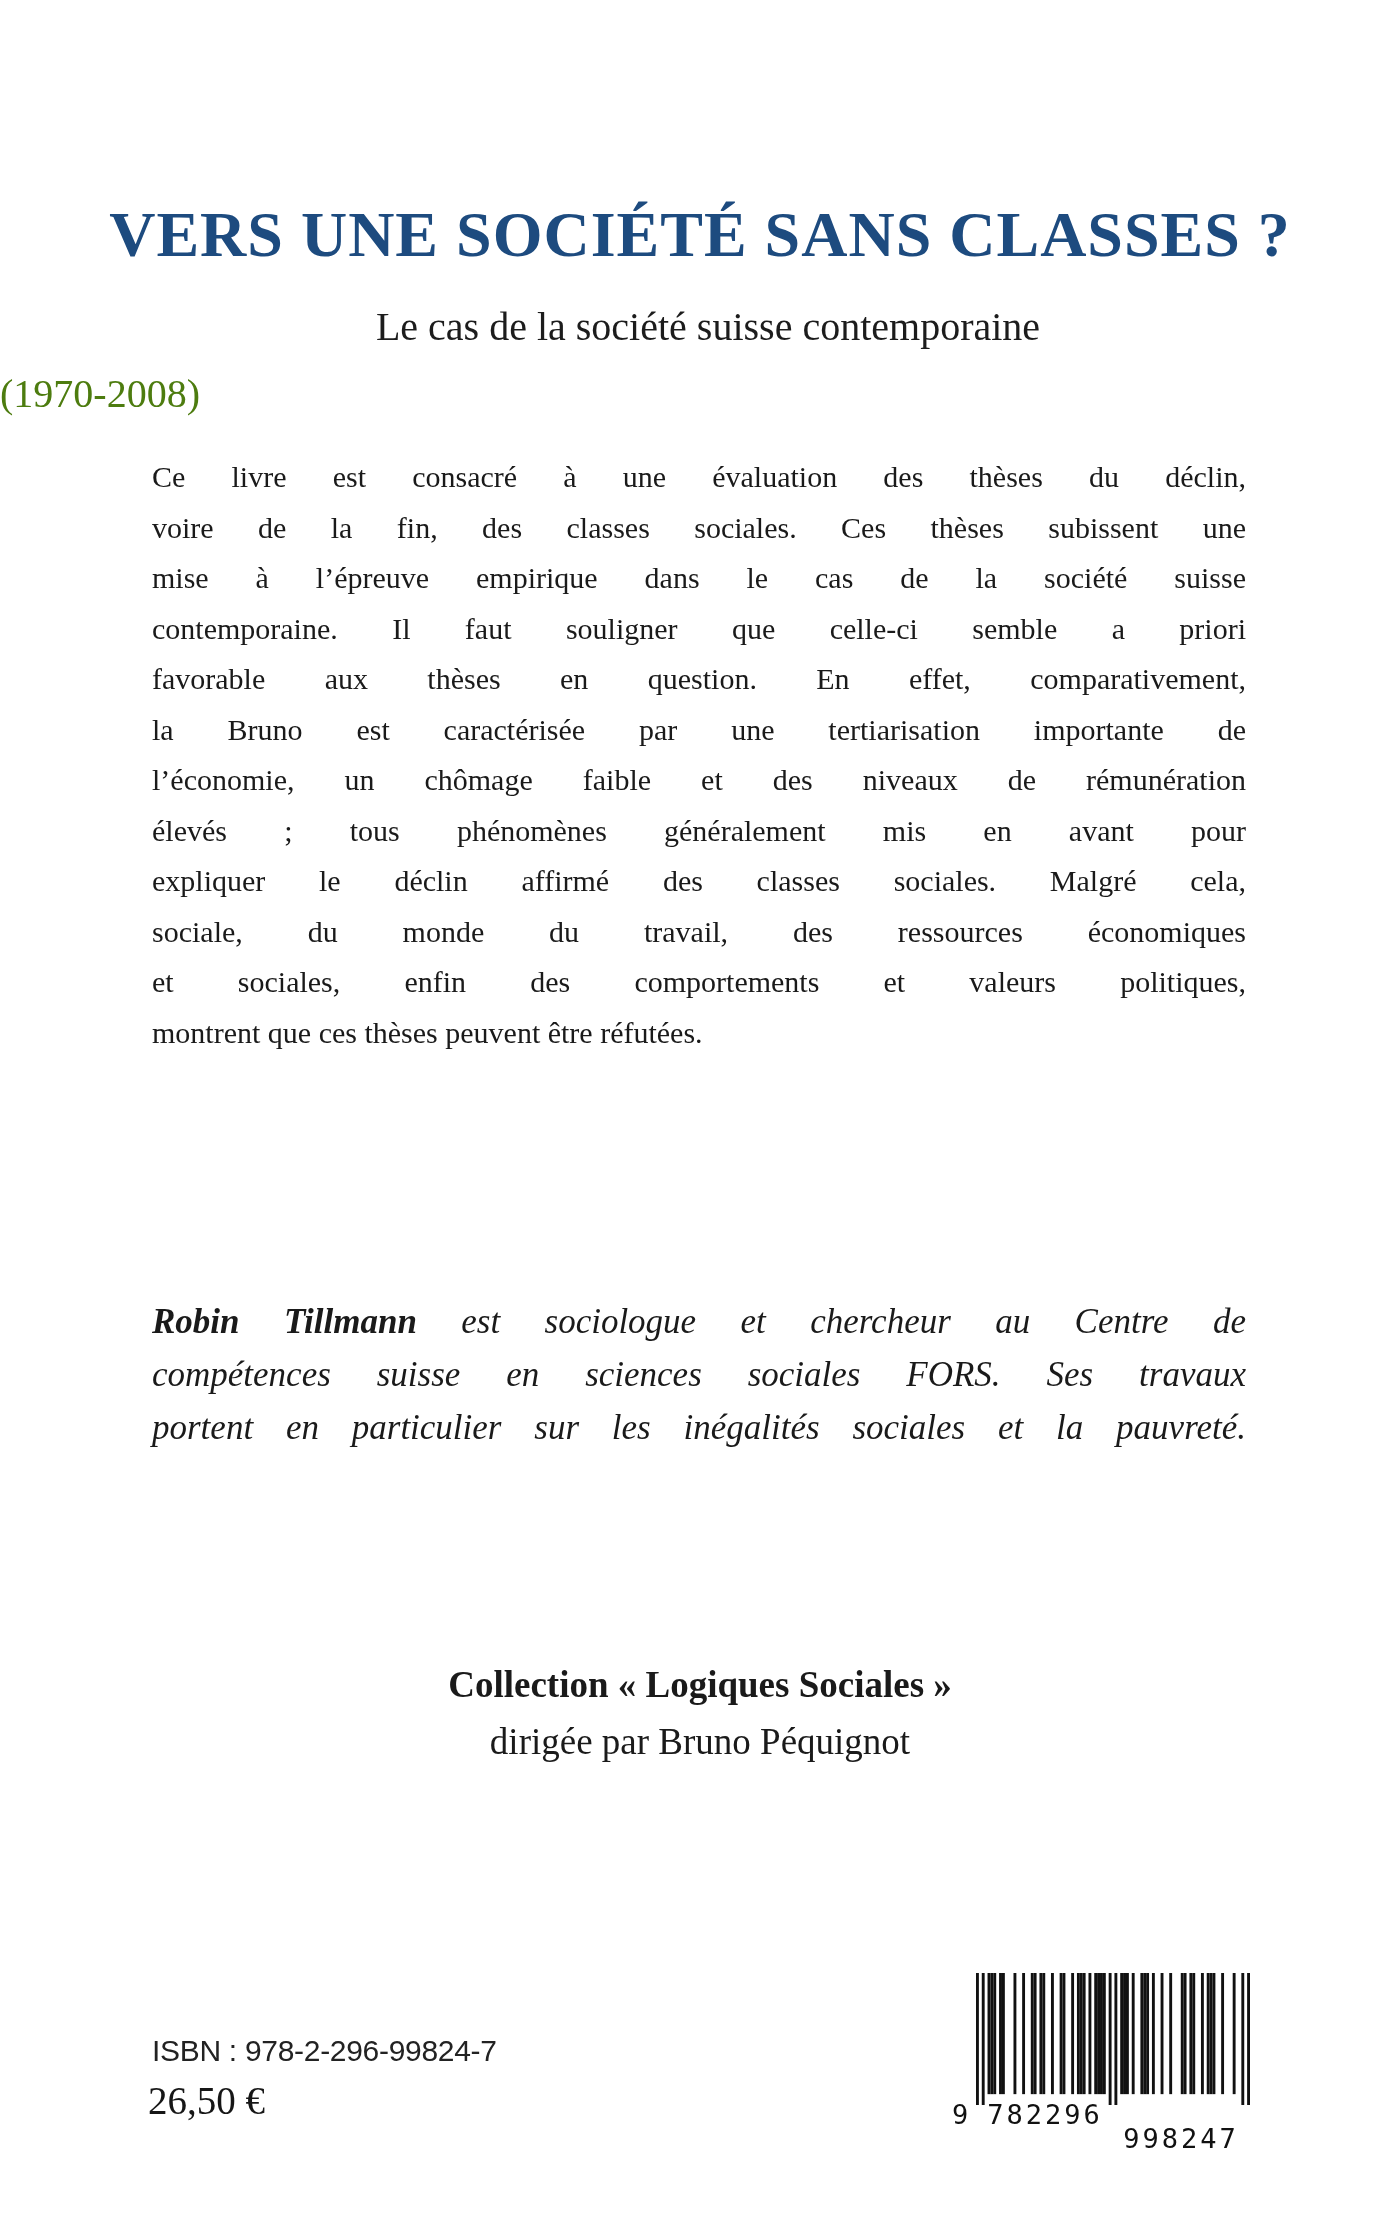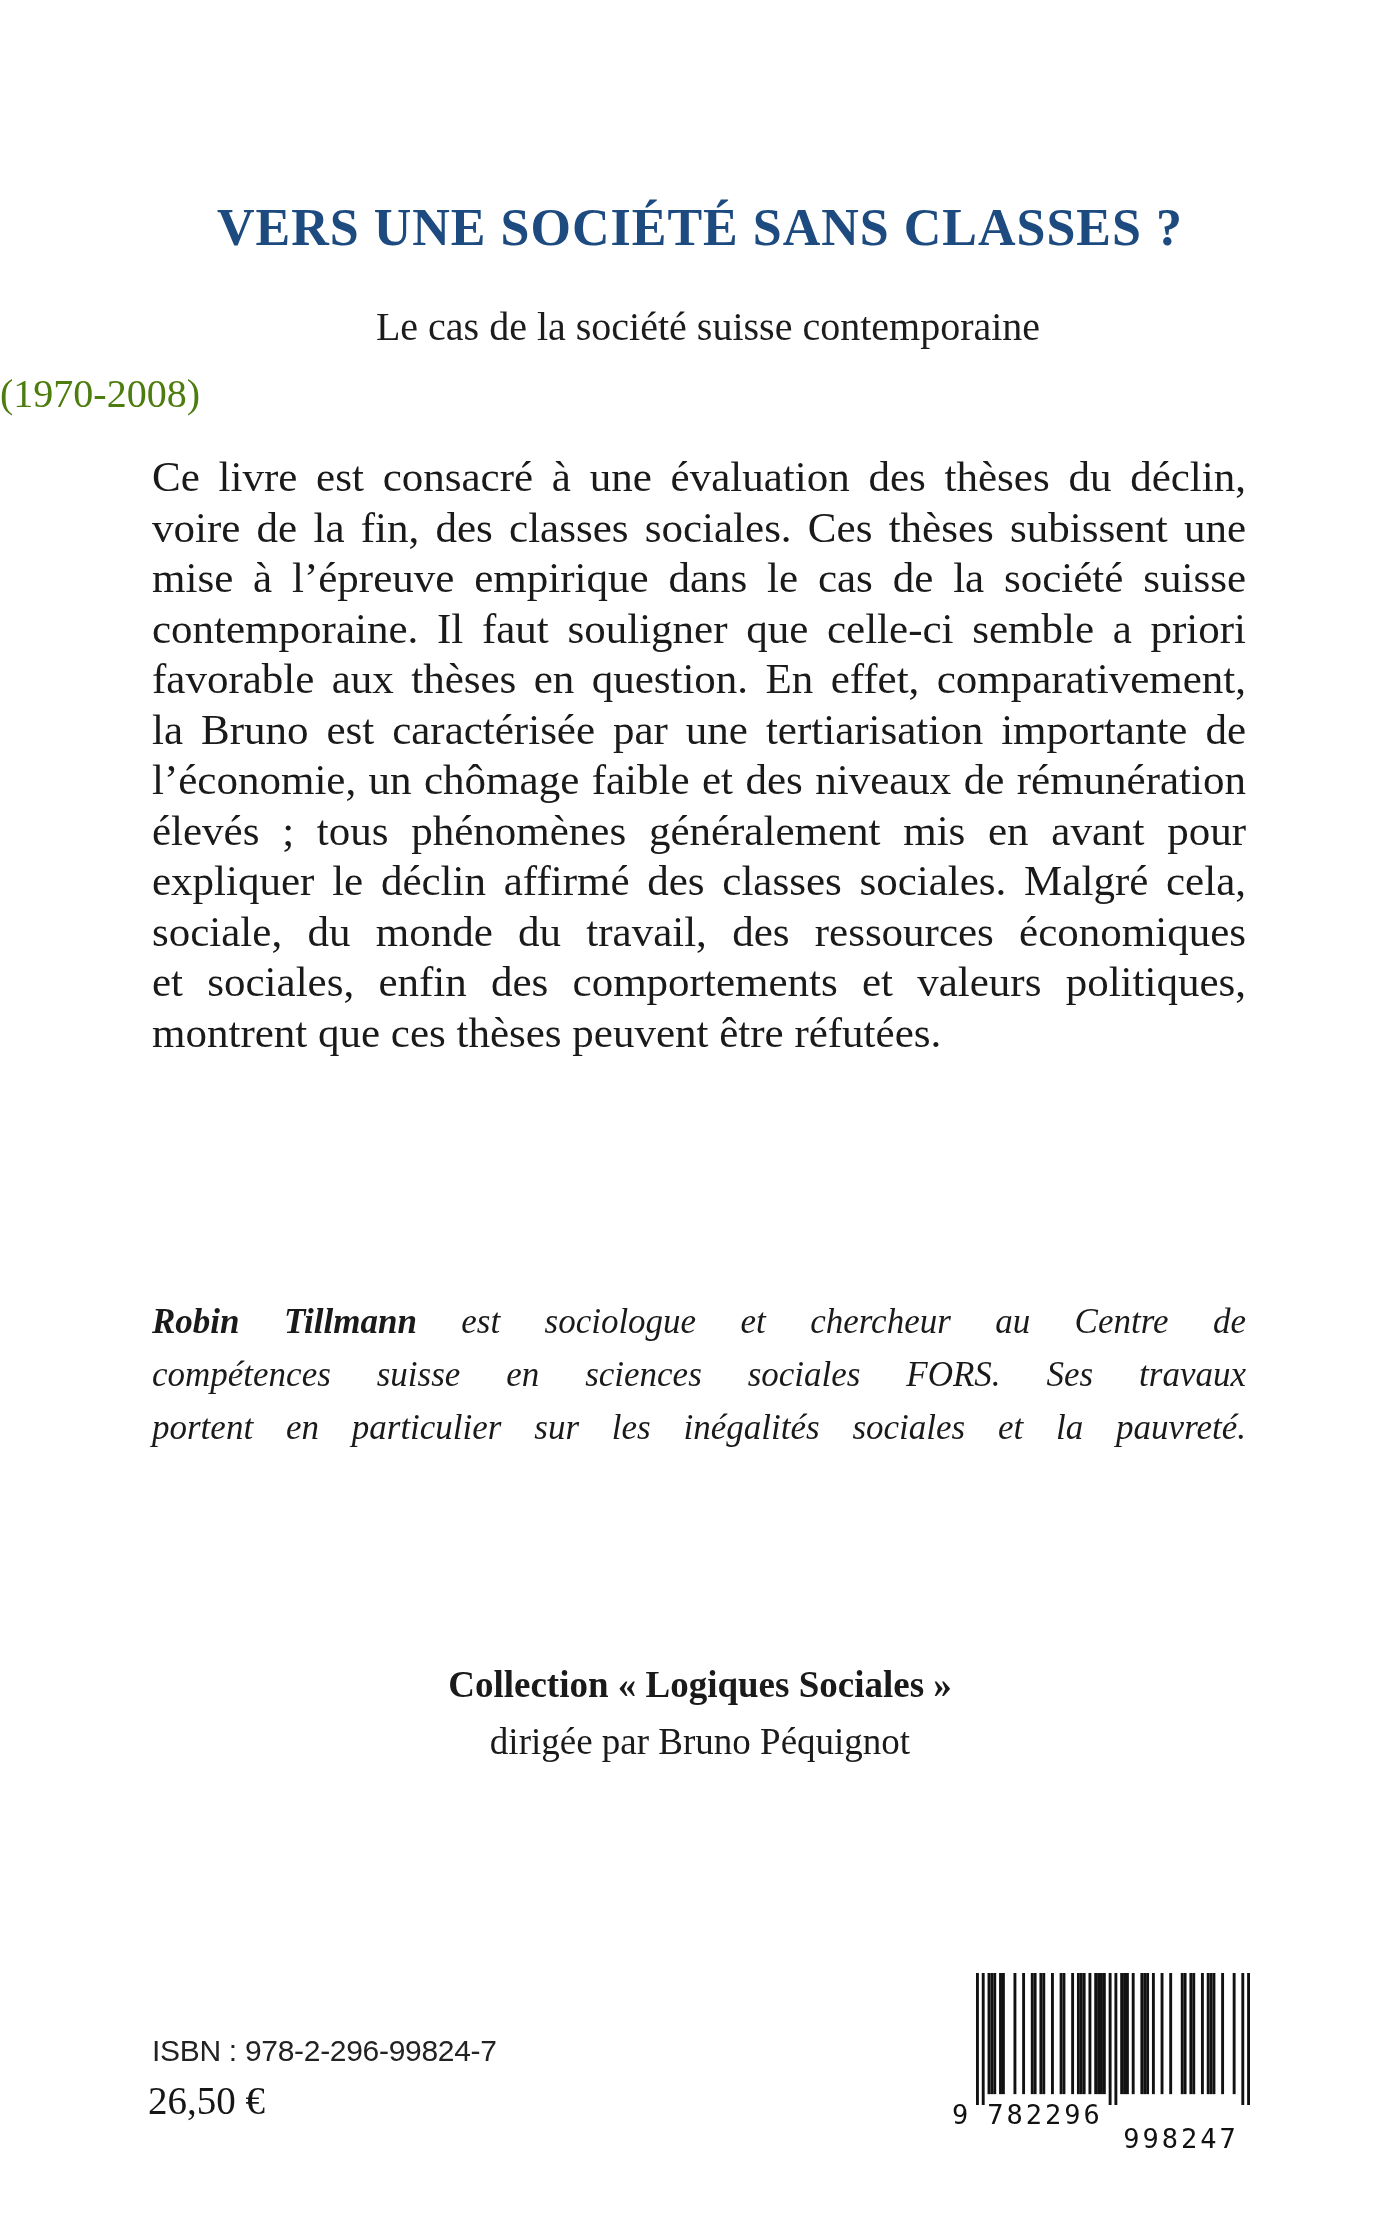--- a/index.html
+++ b/index.html
@@ -8,36 +8,36 @@
     width:1400px; height:2231px;
     margin:0 auto;
     background:#ffffff;
     font-family:"Liberation Serif", serif;
     color:#1a1a1a;
     overflow:hidden;
   }
   .book-title {
     position:absolute; left:0; right:0; top:198px;
     text-align:center;
-    font-size:52px; font-weight:bold;
+    font-size:64px; font-weight:bold;
     letter-spacing:1px;
     color:var(--title-blue,#1d4b7f);
     white-space:nowrap;
   }
   .subtitle-1 {
     position:absolute; left:16px; right:0; top:303px;
     text-align:center; font-size:40px; color:#1c1c1c;
   }
   .subtitle-2 {
     position:absolute; left:0; right:0; top:370px;
     text-align:left; font-size:40px; color:#4d7c0f;
   }
   .synopsis {
     position:absolute; left:152px; top:452px; width:1094px;
-    font-size:43px;
+    font-size:30px;
   }
   .synopsis .jline {
     line-height:50.5px;
     text-align:justify; text-align-last:justify;
     white-space:normal;
   }
   .synopsis .jline.last { text-align-last:left; }
   .bio {
     position:absolute; left:152px; top:1295px; width:1094px;
     font-size:35px; font-style:italic;

